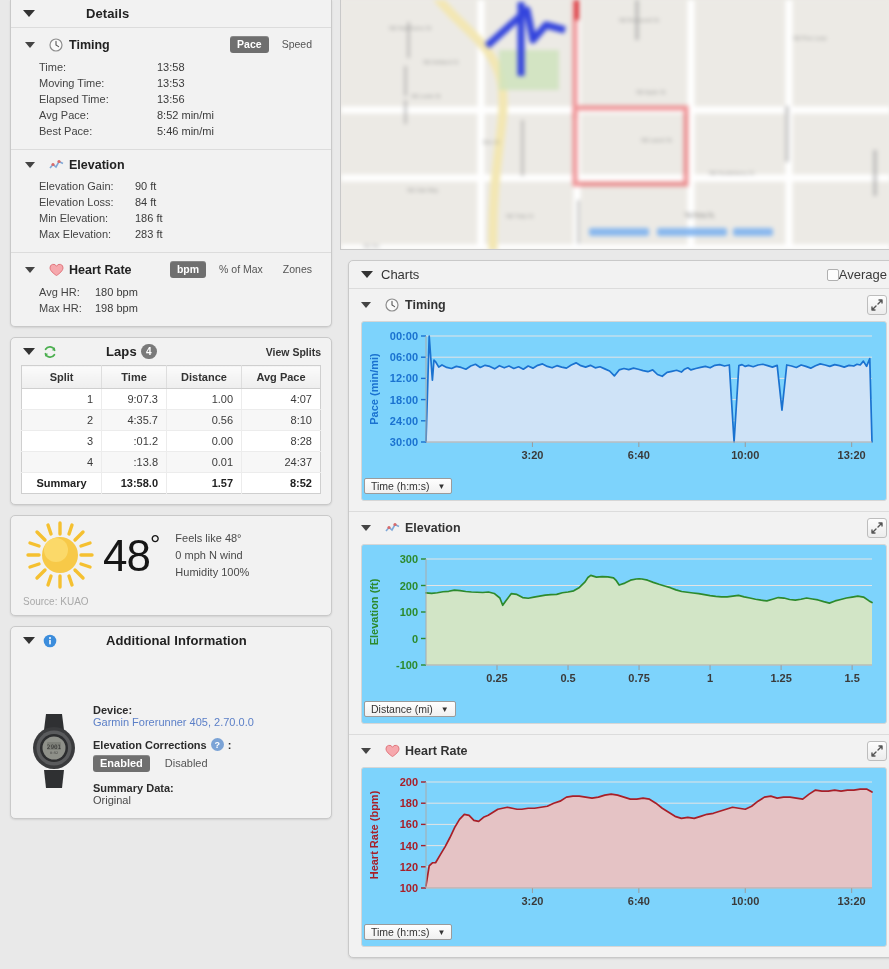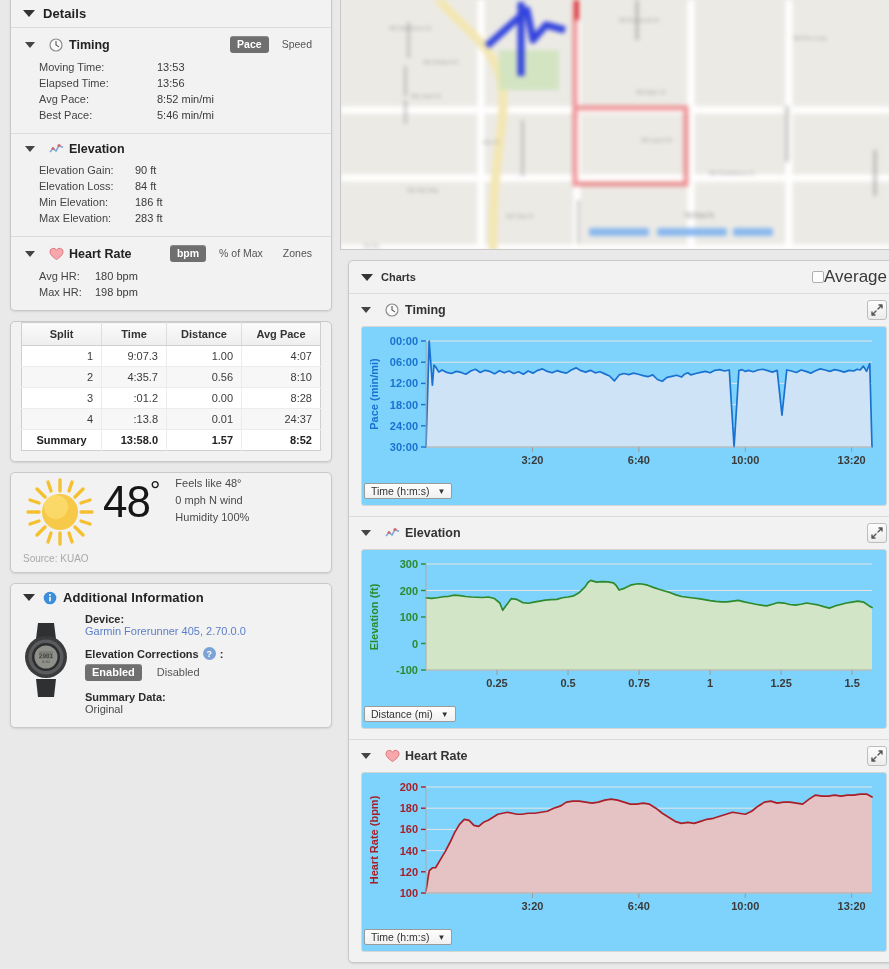--- a/index.html
+++ b/index.html
@@ -25,21 +25,21 @@
     box-shadow: 0 1px 2px rgba(0,0,0,.10);
   }
   .panel.flush-top { margin-top: 0; border-top-left-radius:0; border-top-right-radius:0; border-top:none;}
   .panel-head {
     display:flex; align-items:center;
     padding: 6px 10px 6px 12px;
     font-weight: bold;
     font-size: 13px;
     color: #222;
   }
-  .panel-head .ttl { font-size:13px; font-weight:bold; letter-spacing:.1px;}
+  .panel-head .ttl { font-size:13px; font-weight:bold; letter-spacing:.1px;margin-left:43px;}
   .tri {
     width:0;height:0;
     border-left:6px solid transparent;
     border-right:6px solid transparent;
     border-top:7px solid #333;
     margin-right:8px;
     flex:0 0 auto;
   }
   .tri.sm {
     border-left-width:5px;border-right-width:5px;border-top-width:6px;
@@ -130,33 +130,33 @@
     border-radius:8px;
     background:#7a7a7a;
     color:#fff;
     font-size:10px;
     font-weight:bold;
     text-align:center;
     margin-left:4px;
   }
 
   
-  .weather-body { display:flex; align-items:flex-start; padding: 2px 12px 0 12px; }
+  .weather-body { display:flex; align-items:center; padding: 2px 12px 0 12px; }
   .sun { width:74px; height:74px; flex:0 0 74px; position:relative; }
   .temp {
     font-size:44px; font-weight:normal; color:#161616;
     letter-spacing:-1px; margin: 0 16px 0 6px;
     font-family:"Liberation Sans", sans-serif;
   }
   .temp .deg { font-size:26px; vertical-align:18px; }
   .wx-lines { font-size:11px; color:#4a4a4a; line-height:17px;}
   .wx-source { font-size:10px; color:#a9a9a9; padding: 4px 12px 8px 12px;}
 
   
-  .ai-body { display:flex; padding: 2px 12px 12px 4px;}
+  .ai-body { display:flex; padding: 2px 12px 12px 12px; margin-top: 48px;}
   .watch { width:62px; flex:0 0 62px; display:flex; justify-content:center; padding-top:4px;}
   .ai-fields { padding-left:8px; font-size:11px; }
   .ai-lbl { font-weight:bold; color:#2b2b2b; margin-top:10px;}
   .ai-lbl:first-child{margin-top:0;}
   .ai-link { color:#5b7fc7; }
   .ai-val { color:#4a4a4a; }
   .ai-row { display:flex; align-items:center; gap:4px;}
   .qmark {
     width:13px;height:13px;border-radius:50%;
     background:#7ba3d6; color:#fff; font-size:9px; font-weight:bold;
@@ -181,21 +181,21 @@
     border:1px solid #c9c9c9;
     border-radius:5px;
     margin: 10px 8px 8px 8px;
     box-shadow:0 1px 2px rgba(0,0,0,.10);
   }
   .charts-head {
     display:flex; align-items:center;
     padding:6px 10px 6px 12px;
   }
   .charts-head .spacer{flex:1;}
-  .avg-box { display:flex; align-items:center; font-size:17px; color:#3a3a3a;}
+  .avg-box { display:flex; align-items:center; font-size:13px; color:#3a3a3a;}
   .cbx {
     width:12px;height:12px;border:1px solid #b0b0b0;background:#fdfdfd;border-radius:2px;
     cursor:pointer;
   }
   .chart-sec { border-top:1px solid #dcdcdc; padding: 6px 10px 10px 12px;}
   .chart-sec-head { display:flex; align-items:center; gap:6px; margin-bottom:6px;}
   .chart-sec-head .spacer{flex:1;}
   .expand-btn {
     width:20px;height:20px;border:1px solid #bdbdbd;background:linear-gradient(#fdfdfd,#ececec);
     border-radius:3px; display:flex;align-items:center;justify-content:center;cursor:pointer;
@@ -237,20 +237,24 @@
             </svg>
           </span>
           <span class="label">Timing</span>
           <span class="spacer"></span>
           <span class="toggles">
             <span class="tg on">Pace</span>
             <span class="tg">Speed</span>
           </span>
         </div>
         <div class="stats">
+          <div class="srow">
+            <span class="k">Time:</span>
+            <span class="v">13:58</span>
+          </div>
           <div class="srow">
             <span class="k">Moving Time:</span>
             <span class="v">13:53</span>
           </div>
           <div class="srow">
             <span class="k">Elapsed Time:</span>
             <span class="v">13:56</span>
           </div>
           <div class="srow">
             <span class="k">Avg Pace:</span>
@@ -318,20 +322,35 @@
           </div>
           <div class="srow">
             <span class="k">Max HR:</span>
             <span class="v">198 bpm</span>
           </div>
         </div>
       </div>
     </div>
 
     <div class="panel">
+      <div class="panel-head">
+        <span class="tri"></span>
+        <span class="ico" style="margin-right:6px;">
+          <svg width="14" height="14" viewBox="0 0 14 14">
+            <path d="M11.6 5.2A5 5 0 0 0 2.6 4.3" fill="none" stroke="#4caf50" stroke-width="1.8" stroke-linecap="round"></path>
+            <path d="M2.4 8.8a5 5 0 0 0 9 .9" fill="none" stroke="#4caf50" stroke-width="1.8" stroke-linecap="round"></path>
+            <path d="M11.9 2.3l.1 3.2-3.2-.3z" fill="#4caf50"></path>
+            <path d="M2.1 11.7L2 8.5l3.2.3z" fill="#4caf50"></path>
+          </svg>
+        </span>
+        <span class="ttl">Laps</span>
+        <span class="badge">4</span>
+        <span class="spacer" style="flex:1"></span>
+        <span class="view-splits">View Splits</span>
+      </div>
       <div class="laps-wrap">
         <table class="laps">
           <thead>
             <tr>
               <th>Split</th>
               <th>Time</th>
               <th>Distance</th>
               <th>Avg Pace</th>
             </tr>
           </thead>
@@ -515,21 +534,21 @@
             <rect x="532" y="150" width="4" height="46"></rect>
             <rect x="236" y="200" width="3" height="44"></rect>
           </g>
         </svg>
       </div>
     </div>
 
     <div class="charts-panel">
       <div class="charts-head">
         <span class="tri"></span>
-        <span class="ttl" style="font-size:11px;font-weight:bold;">Charts</span>
+        <span class="ttl" style="font-size:13px;font-weight:normal;">Charts</span>
         <span class="spacer"></span>
         <span class="avg-box">
           <span class="cbx"></span>
           <span>Average</span>
         </span>
       </div>
 
       <div class="chart-sec">
         <div class="chart-sec-head">
           <span class="tri sm"></span>

